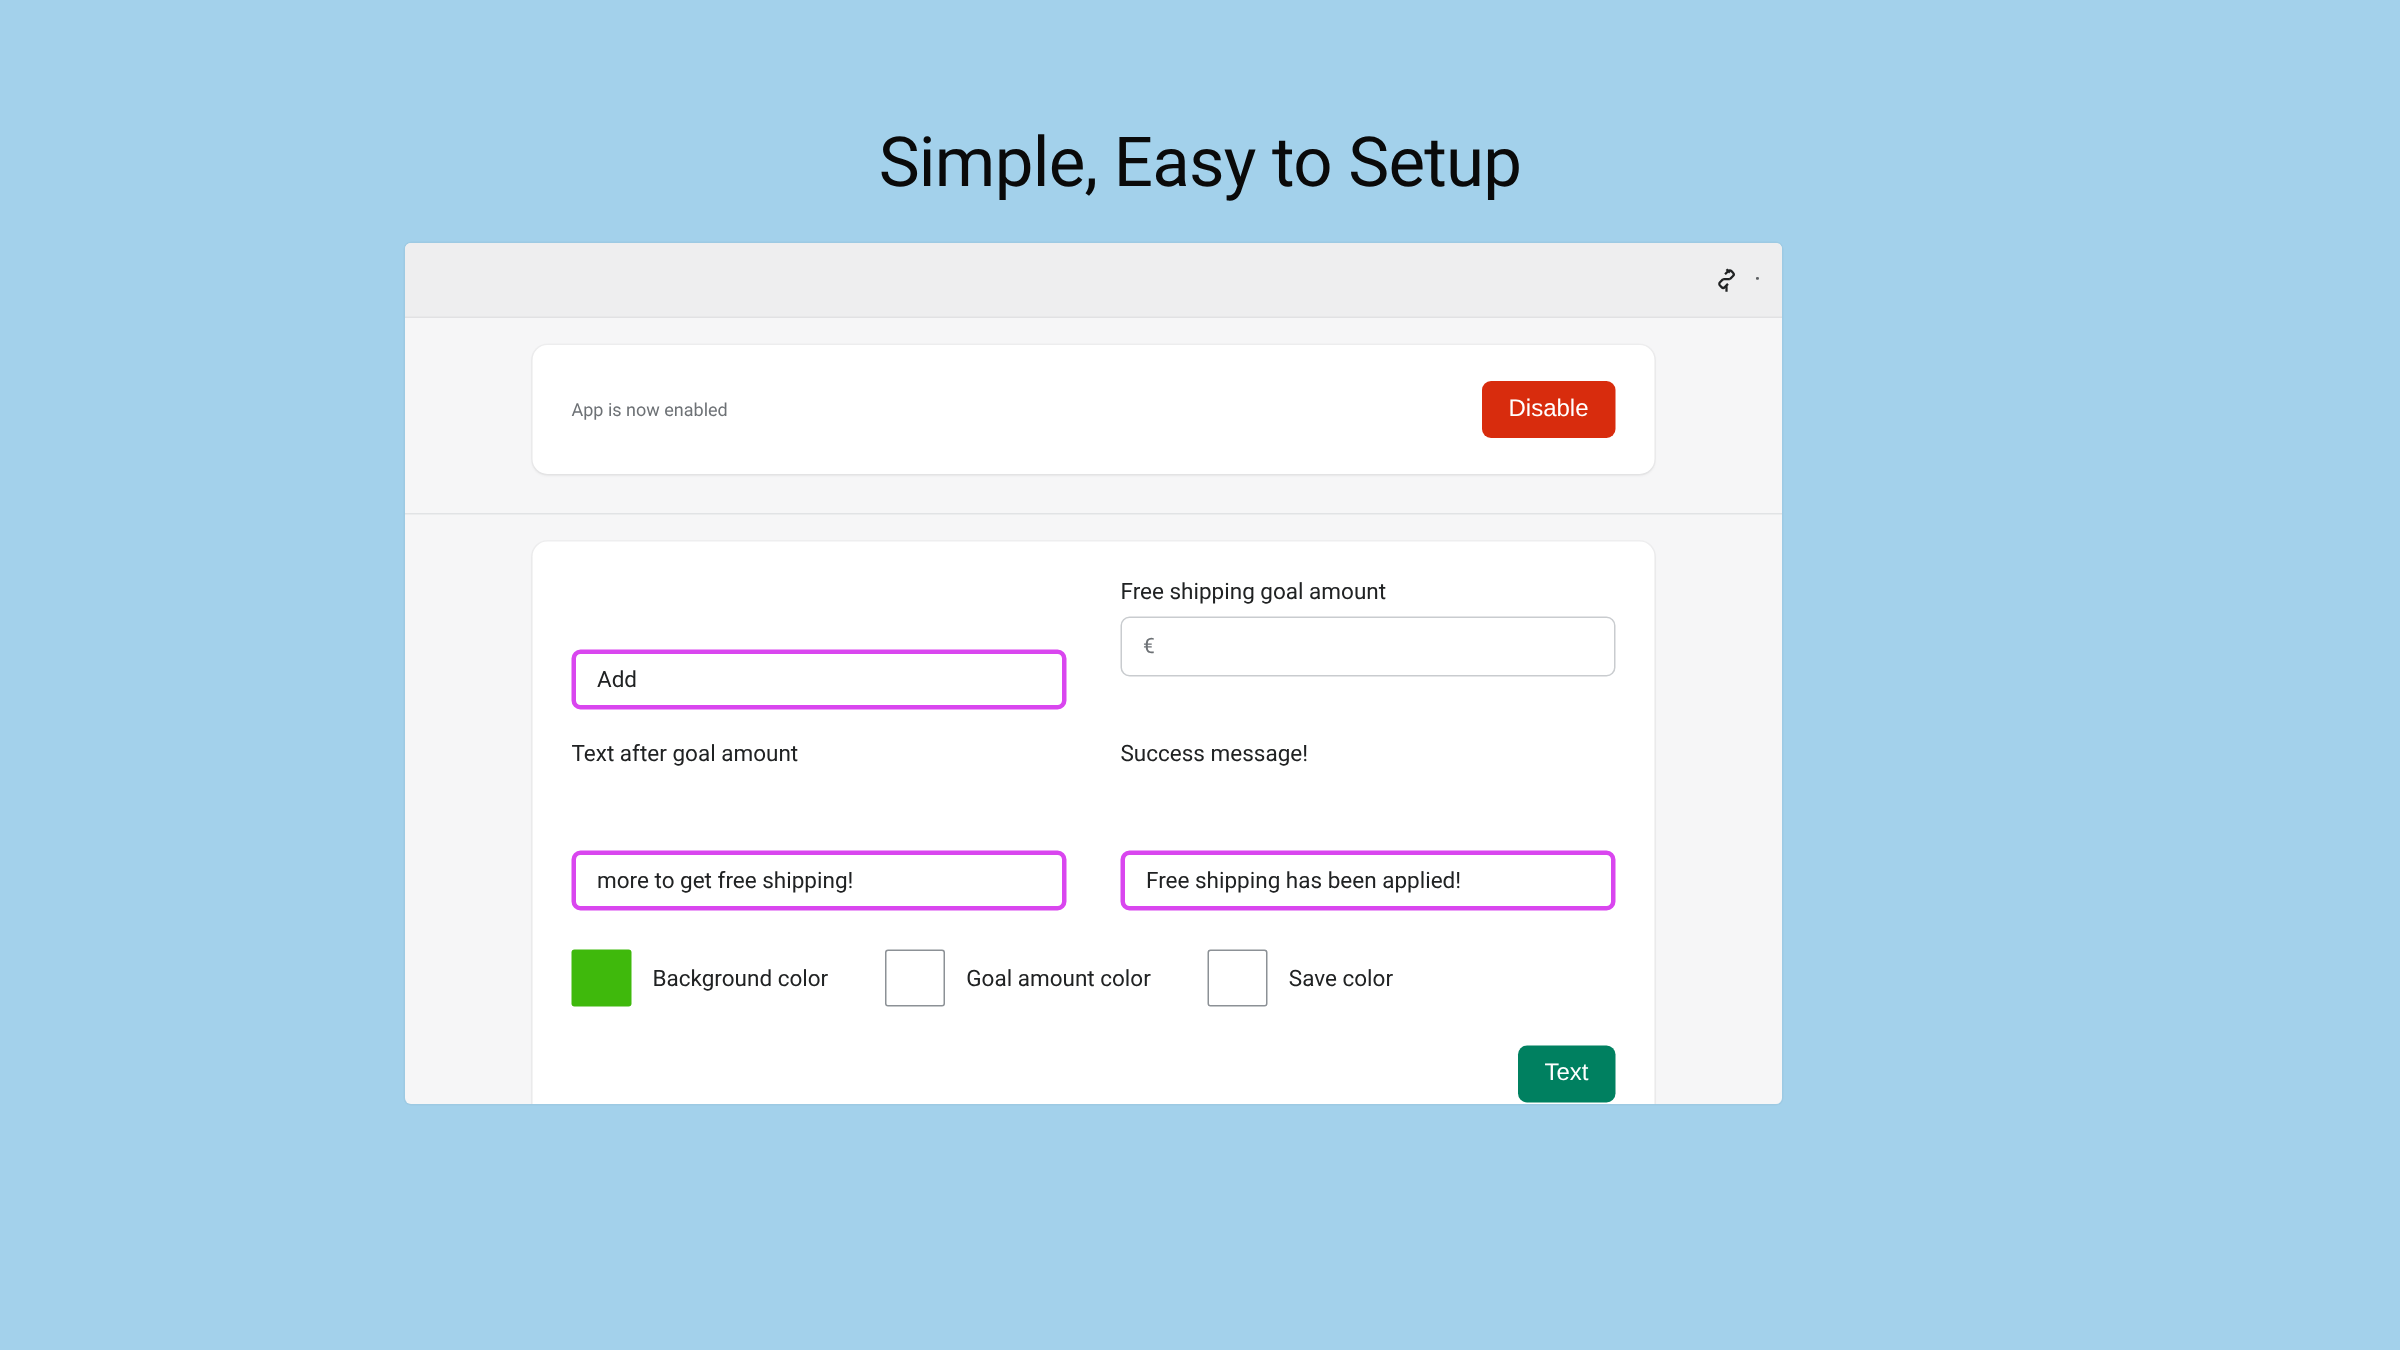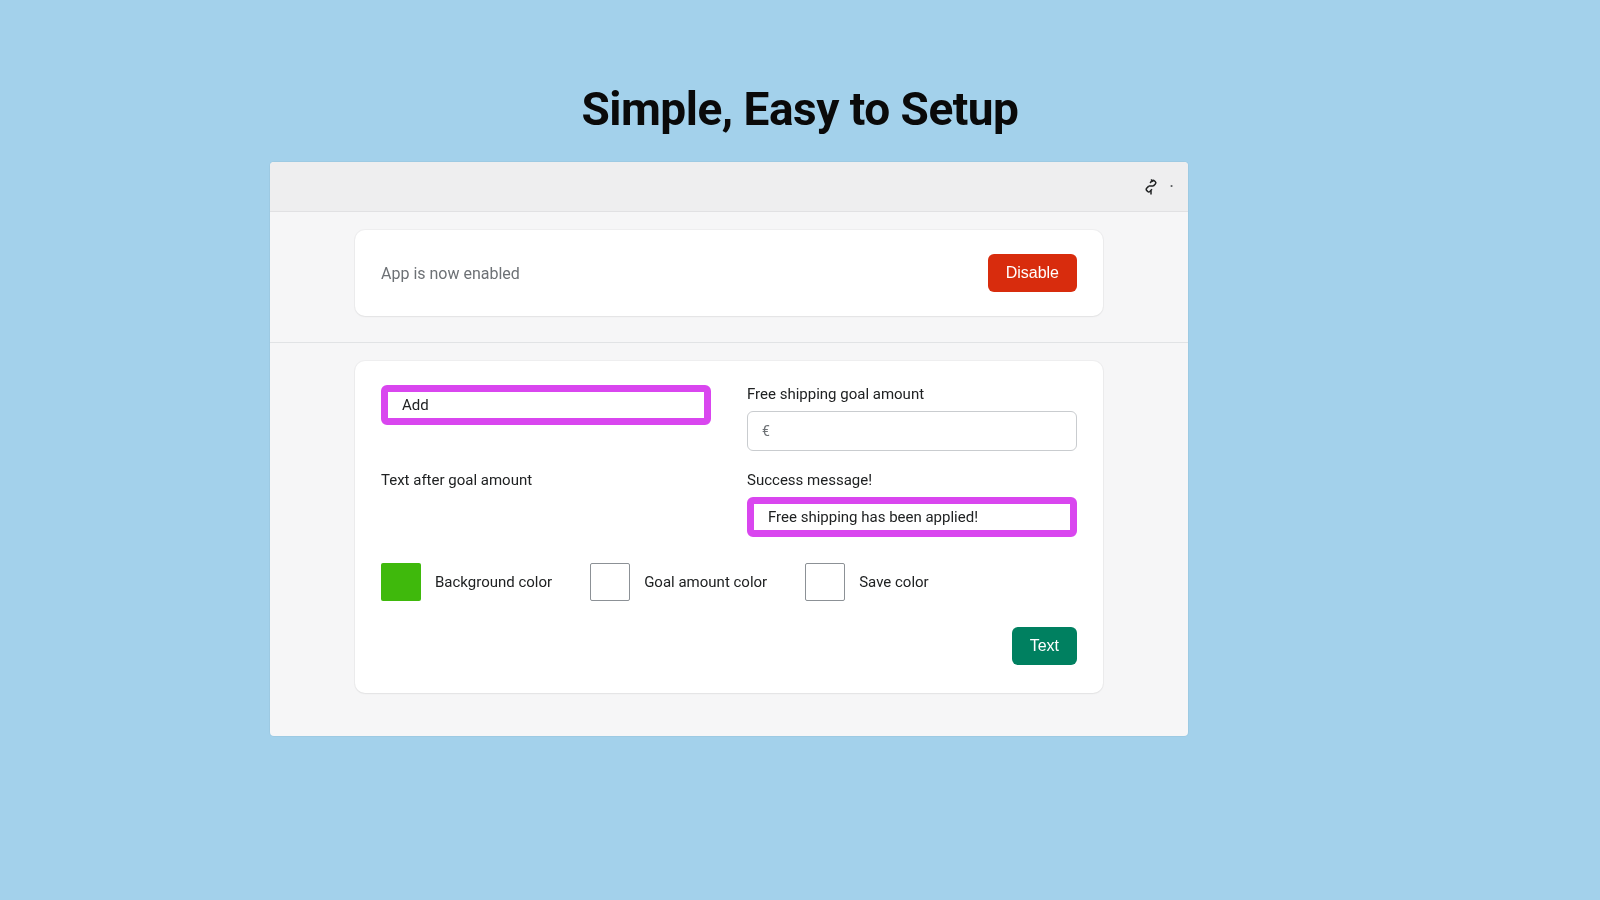--- a/index.html
+++ b/index.html
@@ -7,21 +7,21 @@
       background: #a3d1eb;
       font-family: -apple-system, BlinkMacSystemFont, 'Segoe UI', Roboto, Helvetica, Arial, sans-serif;
       width: 1600px;
       height: 900px;
       overflow: hidden;
       position: relative;
     }
     .hero-title {
       text-align: center;
       font-size: 46px;
-      font-weight: 700;
+      font-weight: 400;
       color: #0a0a0a;
       padding-top: 82px;
       letter-spacing: -0.5px;
     }
     .app-frame {
       position: absolute;
       top: 162px;
       left: 270px;
       width: 918px;
       height: 574px;
@@ -58,21 +58,21 @@
       box-shadow: 0 1px 2px rgba(0,0,0,0.05), 0 0 0 1px rgba(0,0,0,0.03);
     }
     .status-card {
       display: flex;
       align-items: center;
       justify-content: space-between;
       padding: 24px 26px;
     }
     .status-text {
       color: #6d7175;
-      font-size: 16px;
+      font-size: 12px;
     }
     .btn {
       border: none;
       border-radius: 6px;
       padding: 10px 18px;
       font-size: 16px;
       font-weight: 500;
       cursor: pointer;
       color: #ffffff;
       margin-left: 25px;
@@ -100,27 +100,28 @@
     }
     .form-field label {
       display: block;
       font-size: 15px;
       color: #202223;
       margin-bottom: 8px;
     }
     .text-input {
       width: 100%;
       height: 40px;
-      border: 7px solid #d946ef;
+      border: 3px solid #d946ef;
       border-radius: 6px;
       padding: 0 14px;
       font-size: 15px;
       color: #202223;
       background: #ffffff;
       font-family: inherit;
+      margin-top: 48px;
     }
     .input-wrap {
       position: relative;
       display: flex;
       align-items: center;
       width: 100%;
       height: 40px;
       border: 1px solid #c9cccf;
       border-radius: 6px;
       background: #ffffff;
@@ -214,20 +215,21 @@
 
         <div class="form-field">
           <label>Free shipping goal amount</label>
           <div class="input-wrap">
             <span class="input-prefix">€</span>
           </div>
         </div>
 
         <div class="form-field">
           <label>Text after goal amount</label>
+          <input type="text" class="text-input" value="more to get free shipping!" style="">
         </div>
 
         <div class="form-field">
           <label>Success message!</label>
           <input type="text" class="text-input" value="Free shipping has been applied!" style="">
         </div>
 
       </div>
 
       <div class="colors-row">

